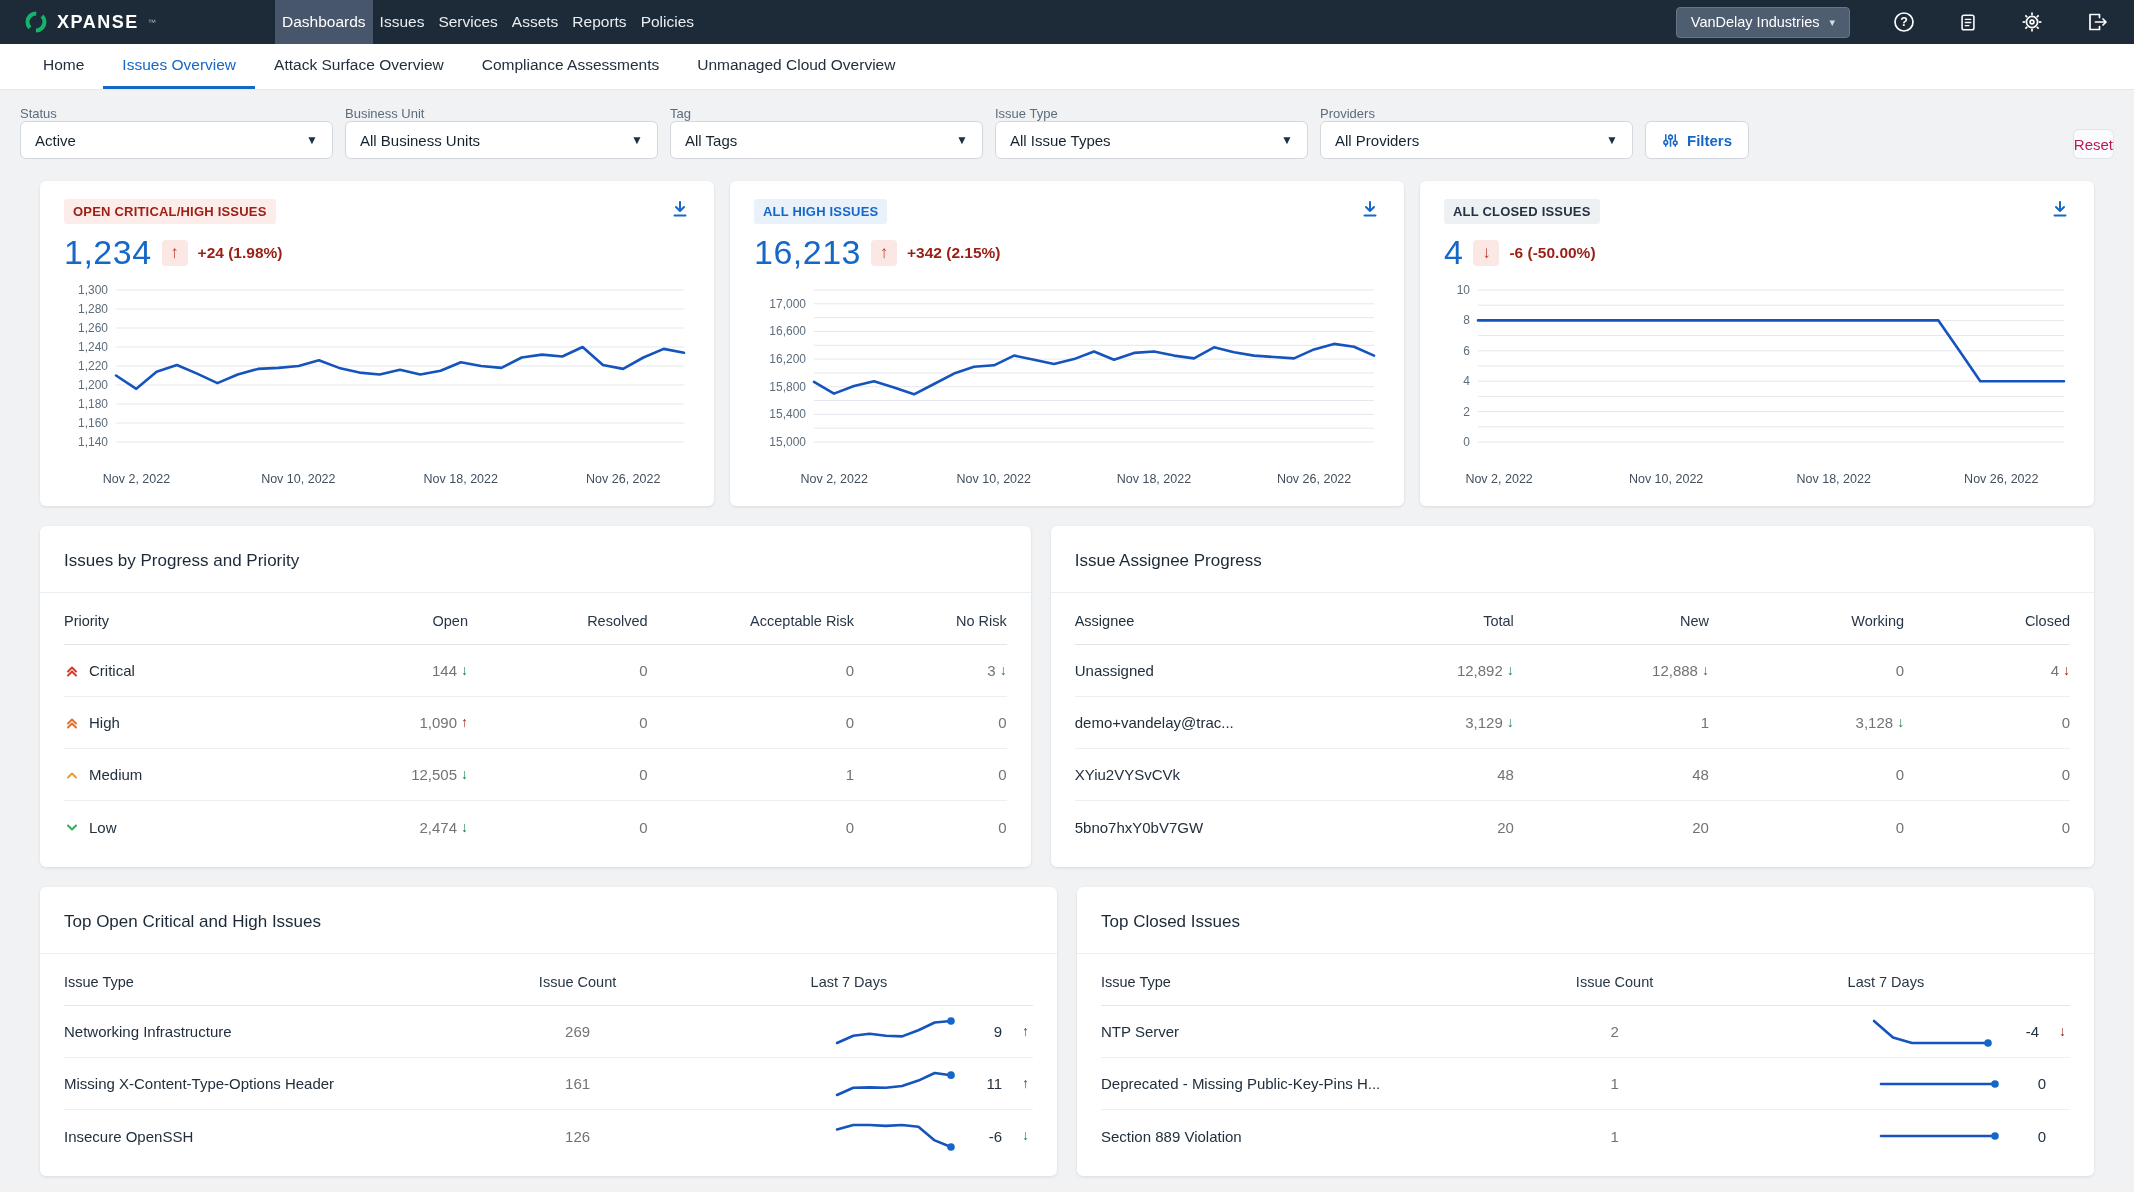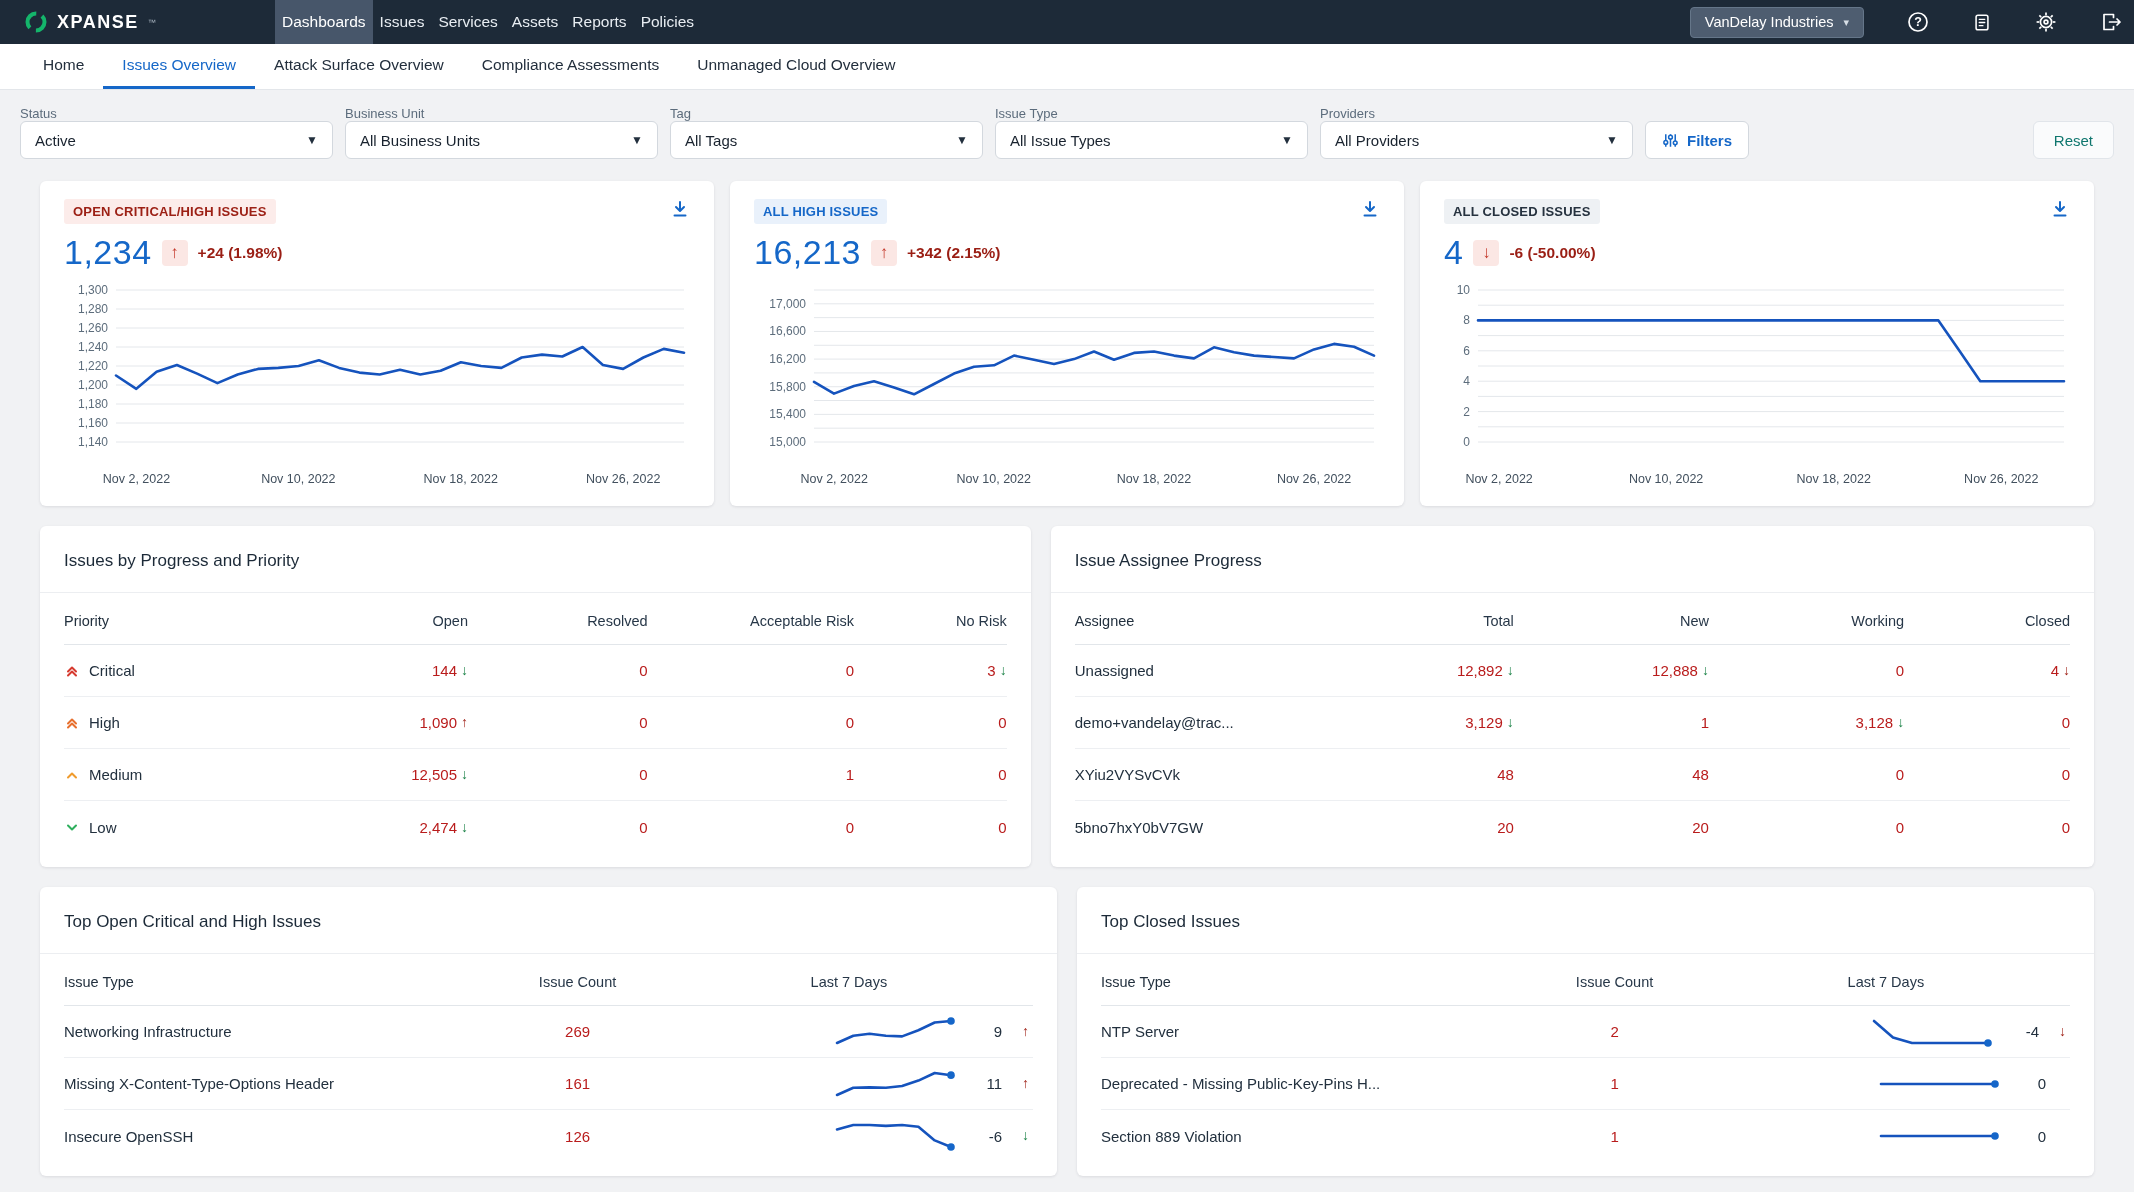--- a/index.html
+++ b/index.html
@@ -7,38 +7,38 @@
   body { font-family:"Liberation Sans", sans-serif; background:#f1f2f4; color:#22303e; }
 
   
   .topnav { height:44px; background:#1d2a38; display:flex; align-items:center; }
   .brand { display:flex; align-items:center; gap:9px; padding-left:24px; min-width:180px; }
   .brand-text { color:#fff; font-weight:bold; font-size:18px; letter-spacing:1.5px; }
   .brand-tm { color:#aab6c2; font-size:8px; vertical-align:top; }
   .nav-items { display:flex; margin-left:95px; height:44px; }
   .nav-item { color:#e8edf2; font-size:15.5px; padding:0 7px; line-height:44px; cursor:pointer; }
   .nav-item.active { background:#47566a; color:#fff; }
-  .nav-right { margin-left:auto; display:flex; align-items:center; gap:43px; padding-right:12px; }
+  .nav-right { margin-left:auto; display:flex; align-items:center; gap:43px; padding-right:26px; }
   .org-btn { display:flex; align-items:center; gap:10px; background:#4e5d70; border:1px solid #657689; border-radius:4px; color:#fff; font-size:14.5px; padding:5px 14px; height:31px; cursor:pointer; font-family:inherit; }
   .org-btn .caret { font-size:11px; color:#d7dee6; }
   .nav-icon { display:flex; align-items:center; cursor:pointer; }
 
   
   .tabbar { background:#fff; height:46px; display:flex; align-items:stretch; padding-left:24px; border-bottom:1px solid #e3e6ea; }
   .tab { font-size:15.5px; color:#232f3d; padding:0 19px; display:flex; align-items:center; cursor:pointer; border-bottom:3px solid transparent; }
   .tab.active { color:#1567c8; border-bottom-color:#1567c8; }
 
   
   .filters { display:flex; align-items:flex-end; gap:12px; margin:16px 20px 0 20px; }
   .filter-field { display:flex; flex-direction:column; width:313px; }
   .filter-label { font-size:13px; color:#5c6c7c; }
   .select { background:#fff; border:1px solid #d3d8de; border-radius:6px; height:38px; display:flex; align-items:center; justify-content:space-between; padding:0 14px; font-size:15px; color:#18222e; cursor:pointer; }
   .select .caret { font-size:12px; color:#222f3d; }
   .filters-btn { display:flex; align-items:center; gap:8px; background:#fff; border:1px solid #d3d8de; border-radius:6px; height:38px; padding:0 16px; font-size:15px; color:#1567c8; font-weight:bold; cursor:pointer; font-family:inherit;text-align:center; }
-  .reset-btn { margin-left:auto; background:#fafbfc; border:1px solid #e1e5ea; border-radius:6px; height:38px; padding:0 20px; font-size:15px; color:#0f766e; font-family:inherit; }
+  .reset-btn { margin-left:auto; background:#fafbfc; border:1px solid #e1e5ea; border-radius:6px; height:30px; padding:0 0; font-size:15px; color:#be185d; font-family:inherit; }
 
   
   .kpi-row { display:flex; gap:16px; margin:22px 40px 0 40px; }
   .duo-row { display:flex; gap:20px; margin:20px 40px 0 40px; }
   .card { background:#fff; border-radius:6px; box-shadow:0 1px 3px rgba(16,24,40,.10); }
 
   
   .kpi-card { width:674px; height:325px; padding:18px 24px 14px 24px; }
   .kpi-top { display:flex; justify-content:space-between; align-items:flex-start; }
   .kpi-badge { font-size:13px; font-weight:bold; letter-spacing:.2px; padding:5px 9px; border-radius:3px; }
@@ -54,21 +54,21 @@
   
   .sec-title { font-size:17px; font-weight:500; color:#1c2a38; padding:25px 24px 21px 24px; }
   .divider { height:1px; background:#eceef1; }
   .tbl { padding:4px 24px 14px 24px; }
   .t-head, .t-row { display:flex; align-items:center; }
   .t-head { height:48px; border-bottom:1px solid #e2e6ea; font-size:14.5px; color:#273748; }
   .t-row { height:52px; border-bottom:1px solid #edeff2; font-size:15px; }
   .t-row:last-child { border-bottom:none; }
   .c-label { flex:1.25; display:flex; align-items:center; gap:9px; color:#22303e; }
   .c-num { flex:1; text-align:right; }
-  .linknum { color:#b91c1c; cursor:pointer; }
+  .linknum { color:#737373; cursor:pointer; }
   .arr { font-size:14px; font-weight:bold; margin-left:4px; position:relative; top:-1px; }
   .arr.good { color:#1d8348; }
   .arr.bad  { color:#9e1c12; }
 
   
   .c-type { flex:0 0 44%; color:#22303e; }
   .c-count { flex:0 0 18%; text-align:center; }
   .c-spark { flex:1; display:flex; align-items:center; justify-content:flex-end; gap:16px; padding-right:4px; }
   .c-spark-h { flex:1; text-align:center; }
   .delta-num { color:#22303e; min-width:26px; text-align:right; }

